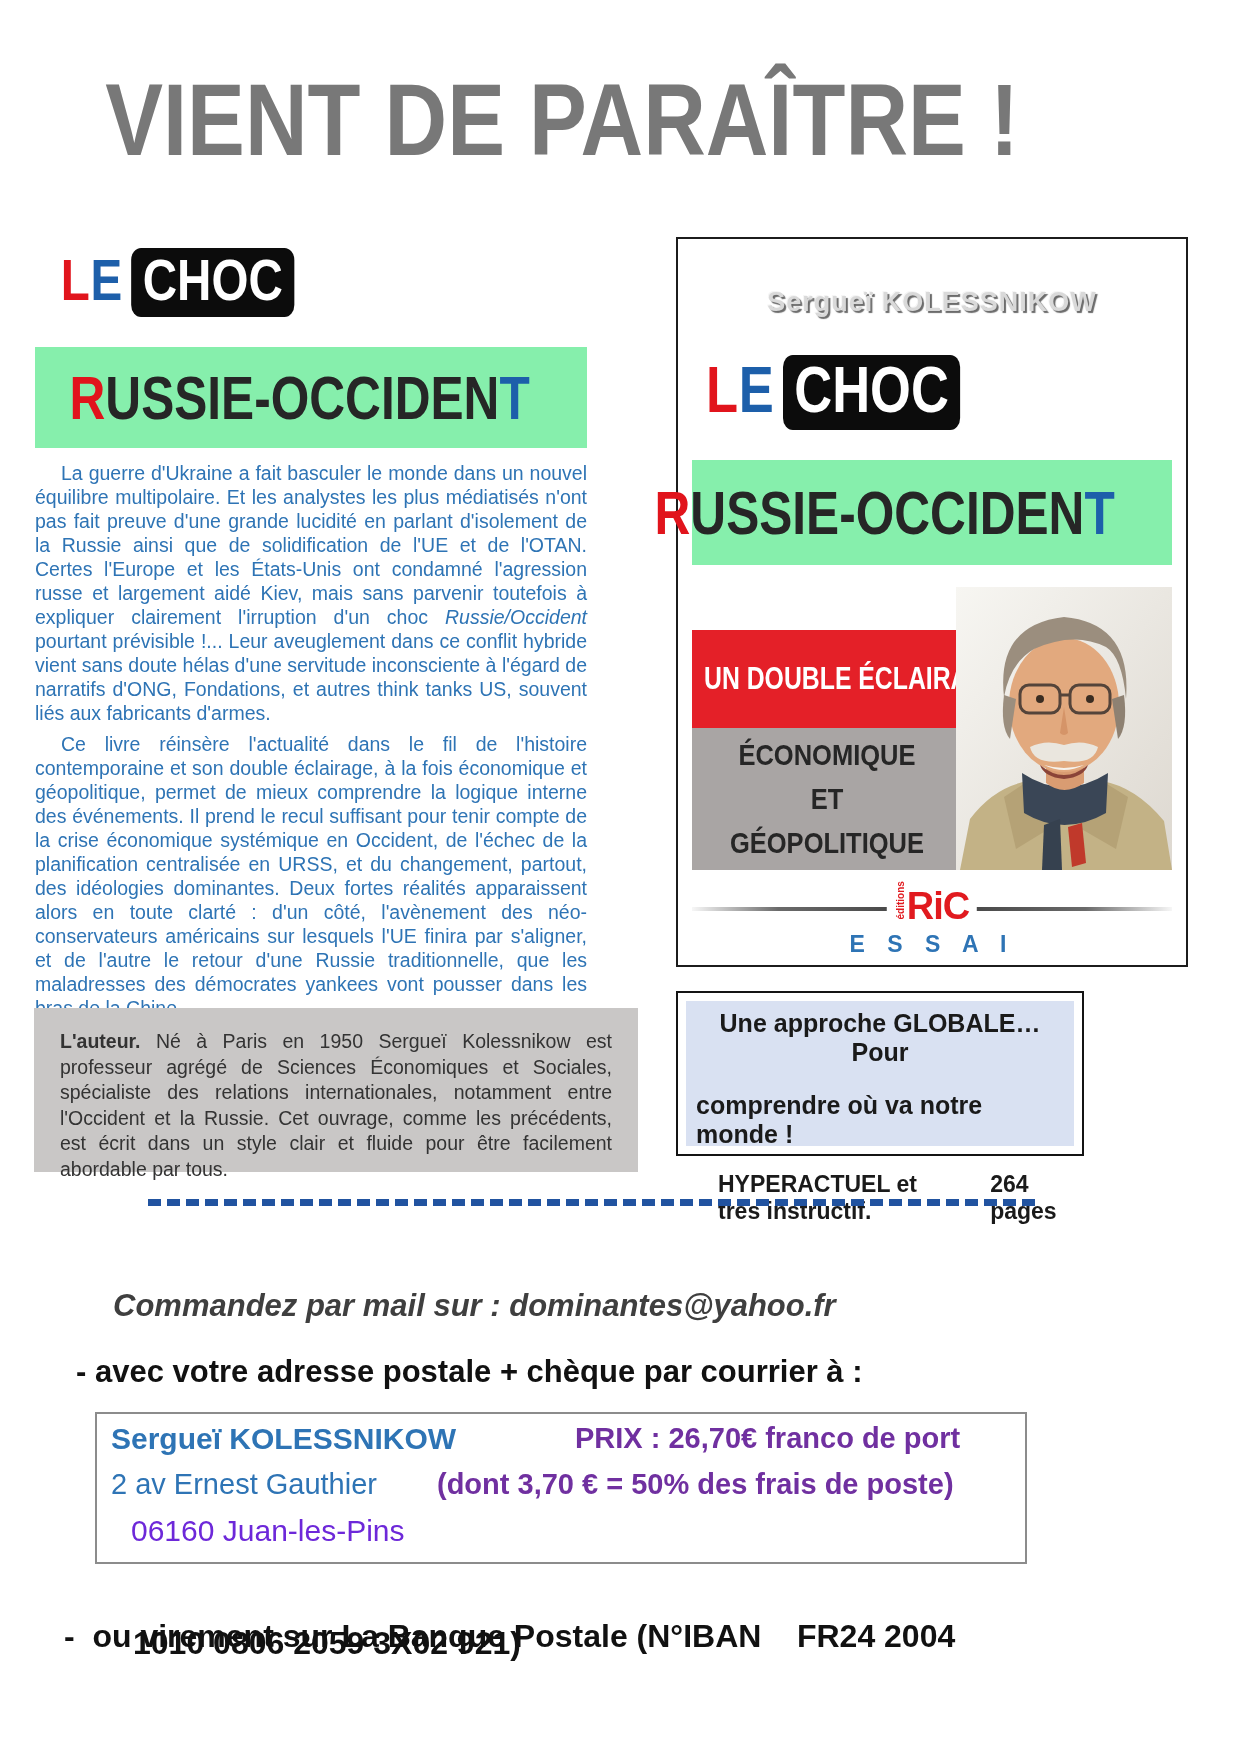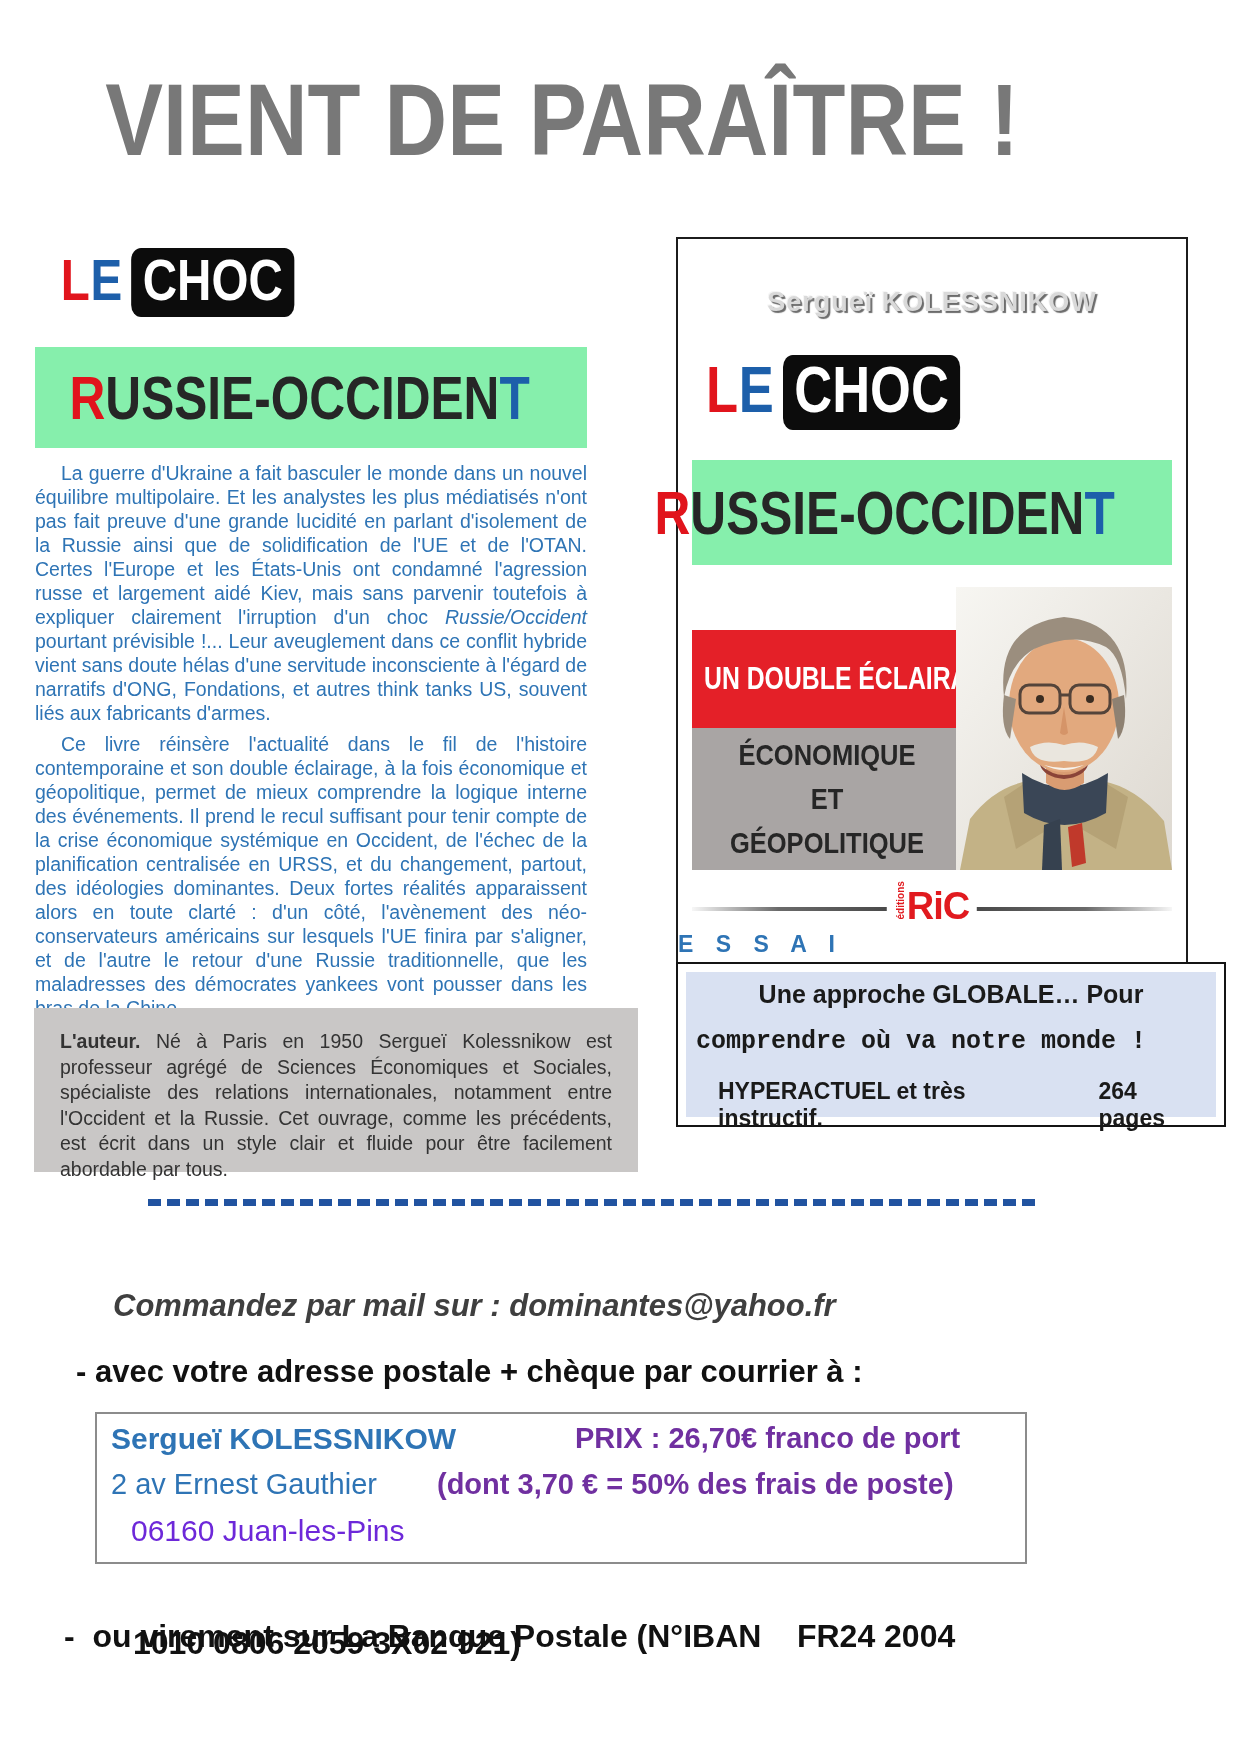--- a/index.html
+++ b/index.html
@@ -62,30 +62,30 @@
   .photo{position:absolute;right:14px;top:348px;width:216px;height:283px;overflow:hidden;}
 
   .pub-row{position:absolute;left:14px;right:14px;top:646px;height:46px;}
   .pub-line{position:absolute;top:22px;left:0;right:0;height:4px;
     background:linear-gradient(to right,rgba(90,90,90,.05),#6a6a6a 18%,#3d3d3d 50%,#6a6a6a 82%,rgba(90,90,90,.05));}
   .ric-wrap{position:absolute;left:50%;top:0;transform:translateX(-50%);background:#ffffff;
     padding:0 8px;white-space:nowrap;}
   .editions-label{display:inline-block;transform:rotate(-90deg) translateX(2px);
     font-size:10px;color:#e11a1f;font-weight:bold;width:12px;letter-spacing:0;}
   .ric-label{font-size:38px;font-weight:bold;color:#e11a1f;letter-spacing:-1px;}
-  .genre{position:absolute;left:0;right:0;top:692px;color:#2e74b5;
+  .genre{position:absolute;left:0;right:0;top:692px;text-align:center;color:#2e74b5;
     font-weight:bold;font-size:23px;letter-spacing:8px;}
 
   
-  .promo{position:absolute;left:676px;top:962px;width:550px;height:165px;
+  .promo{position:absolute;left:676px;top:991px;width:408px;height:165px;
     border:2px solid #141414;background:#ffffff;box-sizing:border-box;padding:8px;}
   .promo-inner{background:#d9e1f2;width:100%;height:100%;box-sizing:border-box;
     color:#1a1a1a;font-weight:bold;padding:8px 10px;}
   .promo-l1{text-align:center;font-size:25px;}
-  .promo-l2{font-size:25px;margin-top:18px;font-family:Liberation Mono, monospace;}
+  .promo-l2{font-size:25px;margin-top:24px;}
   .promo-l3{display:flex;font-size:23px;margin-top:22px;margin-left:22px;}
   .promo-pages{margin-left:34px;}
 
   
   .dashes{position:absolute;left:148px;top:1199px;width:892px;height:7px;
     background:repeating-linear-gradient(to right,#2153a0 0 13px,transparent 13px 19px);}
 
   
   .mail-line{position:absolute;left:113px;top:1288px;font-size:31px;font-weight:bold;
     font-style:italic;color:#3f3f3f;}

